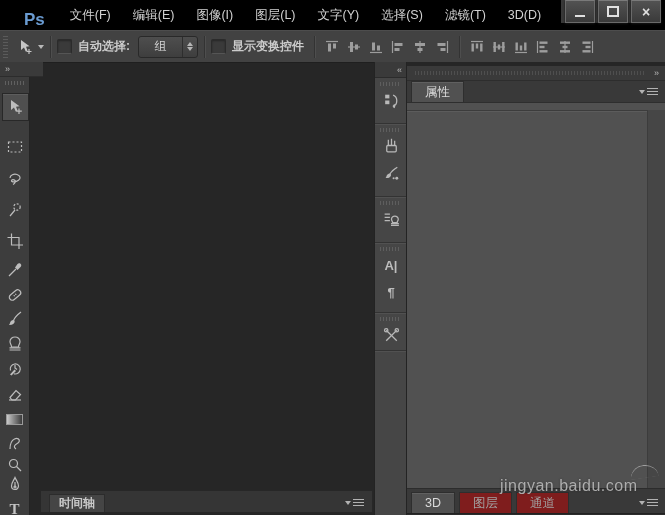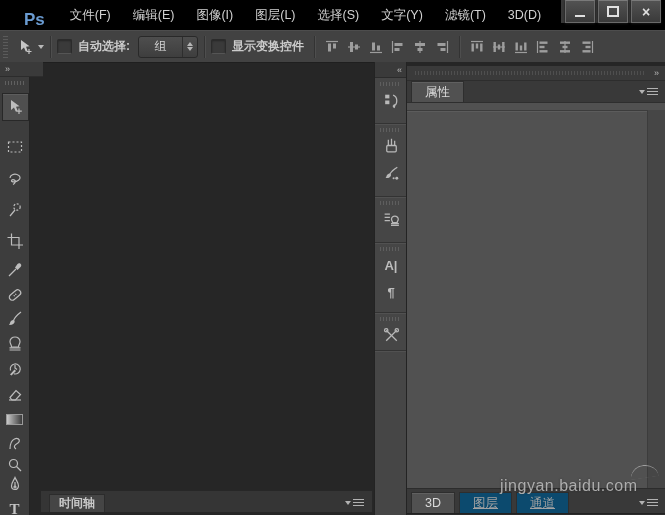--- a/index.html
+++ b/index.html
@@ -87,21 +87,21 @@
   
   .rpanel{left:407px;top:62px;width:258px;height:453px;background:#515151;}
   .rp-gap{height:4px;background:#262626;}
   .rp-header{height:14px;background:#3a3a3a;border-bottom:1px solid #2d2d2d;display:flex;align-items:center;
              justify-content:flex-end;padding-right:6px;color:#b9b9b9;font-size:9px;}
   .rp-header .stipple{flex:1;height:4px;margin:0 8px;
              background-image:repeating-linear-gradient(90deg,#4f4f4f 0,#4f4f4f 1px,transparent 1px,transparent 3px);}
   .rp-tabbar{height:21px;background:#393939;border-bottom:1px solid #2e2e2e;position:relative;display:flex;align-items:flex-end;}
   .rp-tab{height:20px;padding:0 13px;margin-left:4px;display:flex;align-items:center;font-size:12.5px;}
   .rp-tab.active{background:#515151;color:#dadada;border:1px solid #2e2e2e;border-bottom:none;box-shadow:inset 0 1px 0 #606060;}
-  .rp-tab.inactive{background:#0c4a6e;color:#a2a2a2;border:1px solid #2e2e2e;border-bottom:none;text-decoration:underline;}
+  .rp-tab.inactive{background:#7f1d1d;color:#a2a2a2;border:1px solid #2e2e2e;border-bottom:none;}
   .rp-menu{position:absolute;right:7px;top:7px;}
   .rp-content{position:relative;height:378px;background:#515151;}
   .rp-scrollstrip{position:absolute;top:0;right:0;width:17px;height:100%;background:#464646;border-left:1px solid #3c3c3c;}
   .rp-noprops{padding:8px 0 0 10px;color:#e0e0e0;font-size:13px;}
   .rp-divider{margin-top:7px;height:1px;background:#3c3c3c;box-shadow:0 1px 0 #5c5c5c;}
   .rp-bottabbar{height:24px;background:#393939;border-top:1px solid #2c2c2c;position:relative;display:flex;align-items:flex-end;}
   .rp-bottomstrip{height:11px;background:#2c2c2c;border-top:1px solid #222;}
 
   
   .watermark{left:500px;top:477px;color:rgba(185,185,185,.9);font-size:16px;letter-spacing:.5px;z-index:60;
@@ -115,22 +115,22 @@
 <div class="app">
 
   <div class="abs canvas"></div>
 
   <div class="abs menubar">
     <span class="logo">Ps</span>
     <span class="menu-item">文件(F)</span>
     <span class="menu-item">编辑(E)</span>
     <span class="menu-item">图像(I)</span>
     <span class="menu-item">图层(L)</span>
+    <span class="menu-item">文字(Y)</span>
     <span class="menu-item">选择(S)</span>
-    <span class="menu-item">文字(Y)</span>
     <span class="menu-item">滤镜(T)</span>
     <span class="menu-item">3D(D)</span>
     <span class="menu-item">视图(V)</span>
     <span class="menu-item">窗</span>
     <div class="winctrl">
       <div class="winbtn">
           <span class="glyph-min"></span>
         </div>
       <div class="winbtn">
           <span class="glyph-max"></span>

